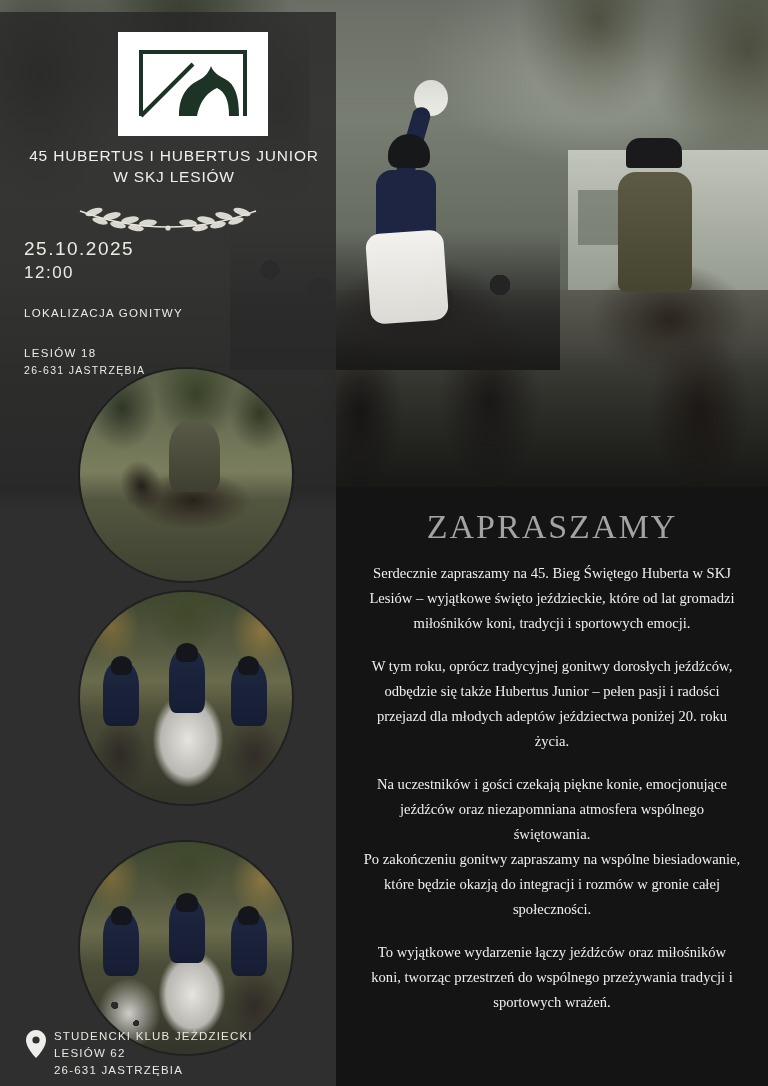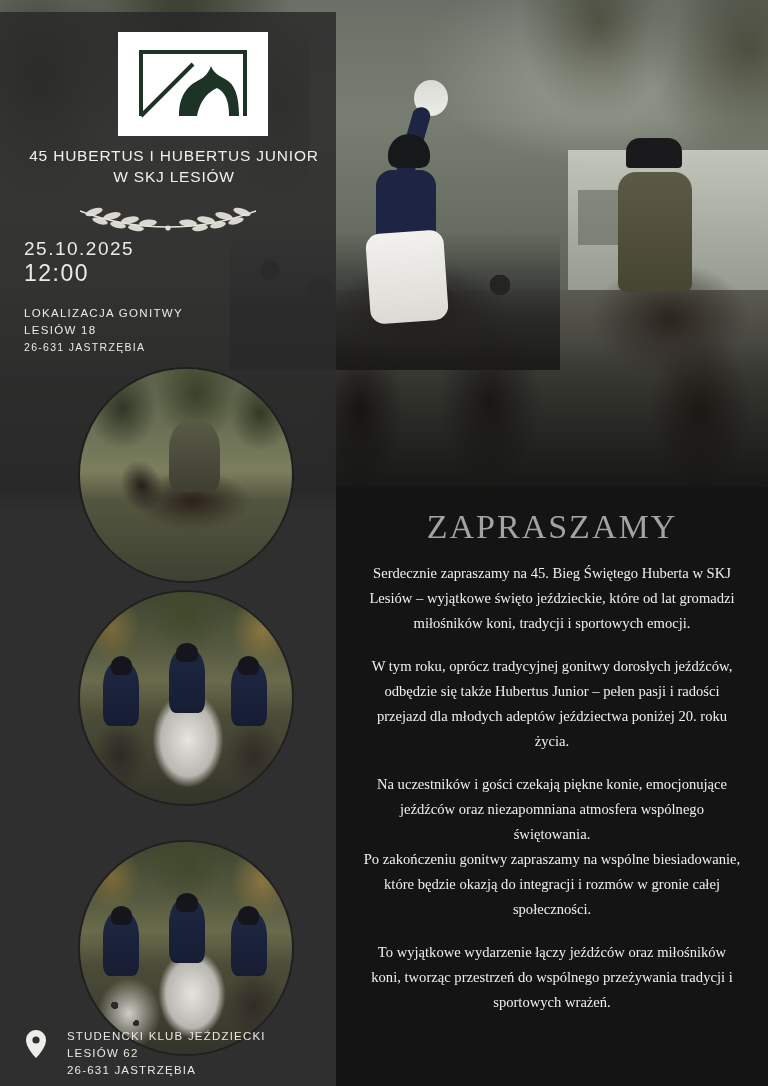--- a/index.html
+++ b/index.html
@@ -146,23 +146,23 @@
   }
   .laurel {
     position: absolute; left: 60px; top: 186px; width: 216px; height: 40px;
     display: flex; align-items: center; justify-content: center;
   }
   .date-block {
     position: absolute; left: 24px; top: 224px; width: 300px; text-align: left;
     color: #eceae3;
   }
   .date-block .d1 { font-size: 19px; letter-spacing: 1.5px; line-height: 25px; }
-  .date-block .d2 { font-size: 23px; letter-spacing: 1.5px; line-height: 24px; }
+  .date-block .d2 { font-size: 17px; letter-spacing: 1.5px; line-height: 24px; }
   .date-block .d3 { font-size: 11.5px; letter-spacing: 1.3px; margin-top: 20px; line-height: 17px; }
-  .date-block .d4 { font-size: 11.5px; letter-spacing: 1.3px; line-height: 17px; }
+  .date-block .d4 { font-size: 11.5px; letter-spacing: 1.3px; line-height: 17px; margin-top: 23px; }
   .date-block .d5 { font-size: 10.5px; letter-spacing: 1.3px; line-height: 16px; }
 
   
   .circle-photo {
     position: absolute;
     border-radius: 50%;
     overflow: hidden;
     border: 2px solid rgba(20,20,20,.55);
   }
   .c1 { left: 78px; top: 355px; width: 216px; height: 216px; }
@@ -243,21 +243,21 @@
     position: absolute; left: 6%; top: 62%; width: 34%; height: 38%;
     background:
       radial-gradient(circle 6px at 30% 40%, #2a2a2a 60%, rgba(42,42,42,0) 62%),
       radial-gradient(circle 5px at 60% 62%, #2a2a2a 60%, rgba(42,42,42,0) 62%),
       radial-gradient(ellipse 55% 55% at 50% 50%, #cfcdc8 0%, rgba(180,178,173,0) 80%);
   }
 
   
   .address {
     position: absolute; left: 26px; top: 1016px; width: 300px;
-    display: flex; align-items: flex-start; gap: 21px;
+    display: flex; align-items: flex-start; gap: 8px;
     color: #e9e7e0;
   }
   .pin { width: 20px; height: 28px; flex: 0 0 20px; margin-top: 2px; }
   .addr-lines { font-size: 11.5px; letter-spacing: 1.2px; line-height: 17px; }
 
   
   .right-col {
     position: absolute; left: 336px; top: 487px; width: 432px; height: 599px;
     background: #141414;
     padding: 18px 26px 0 26px;

